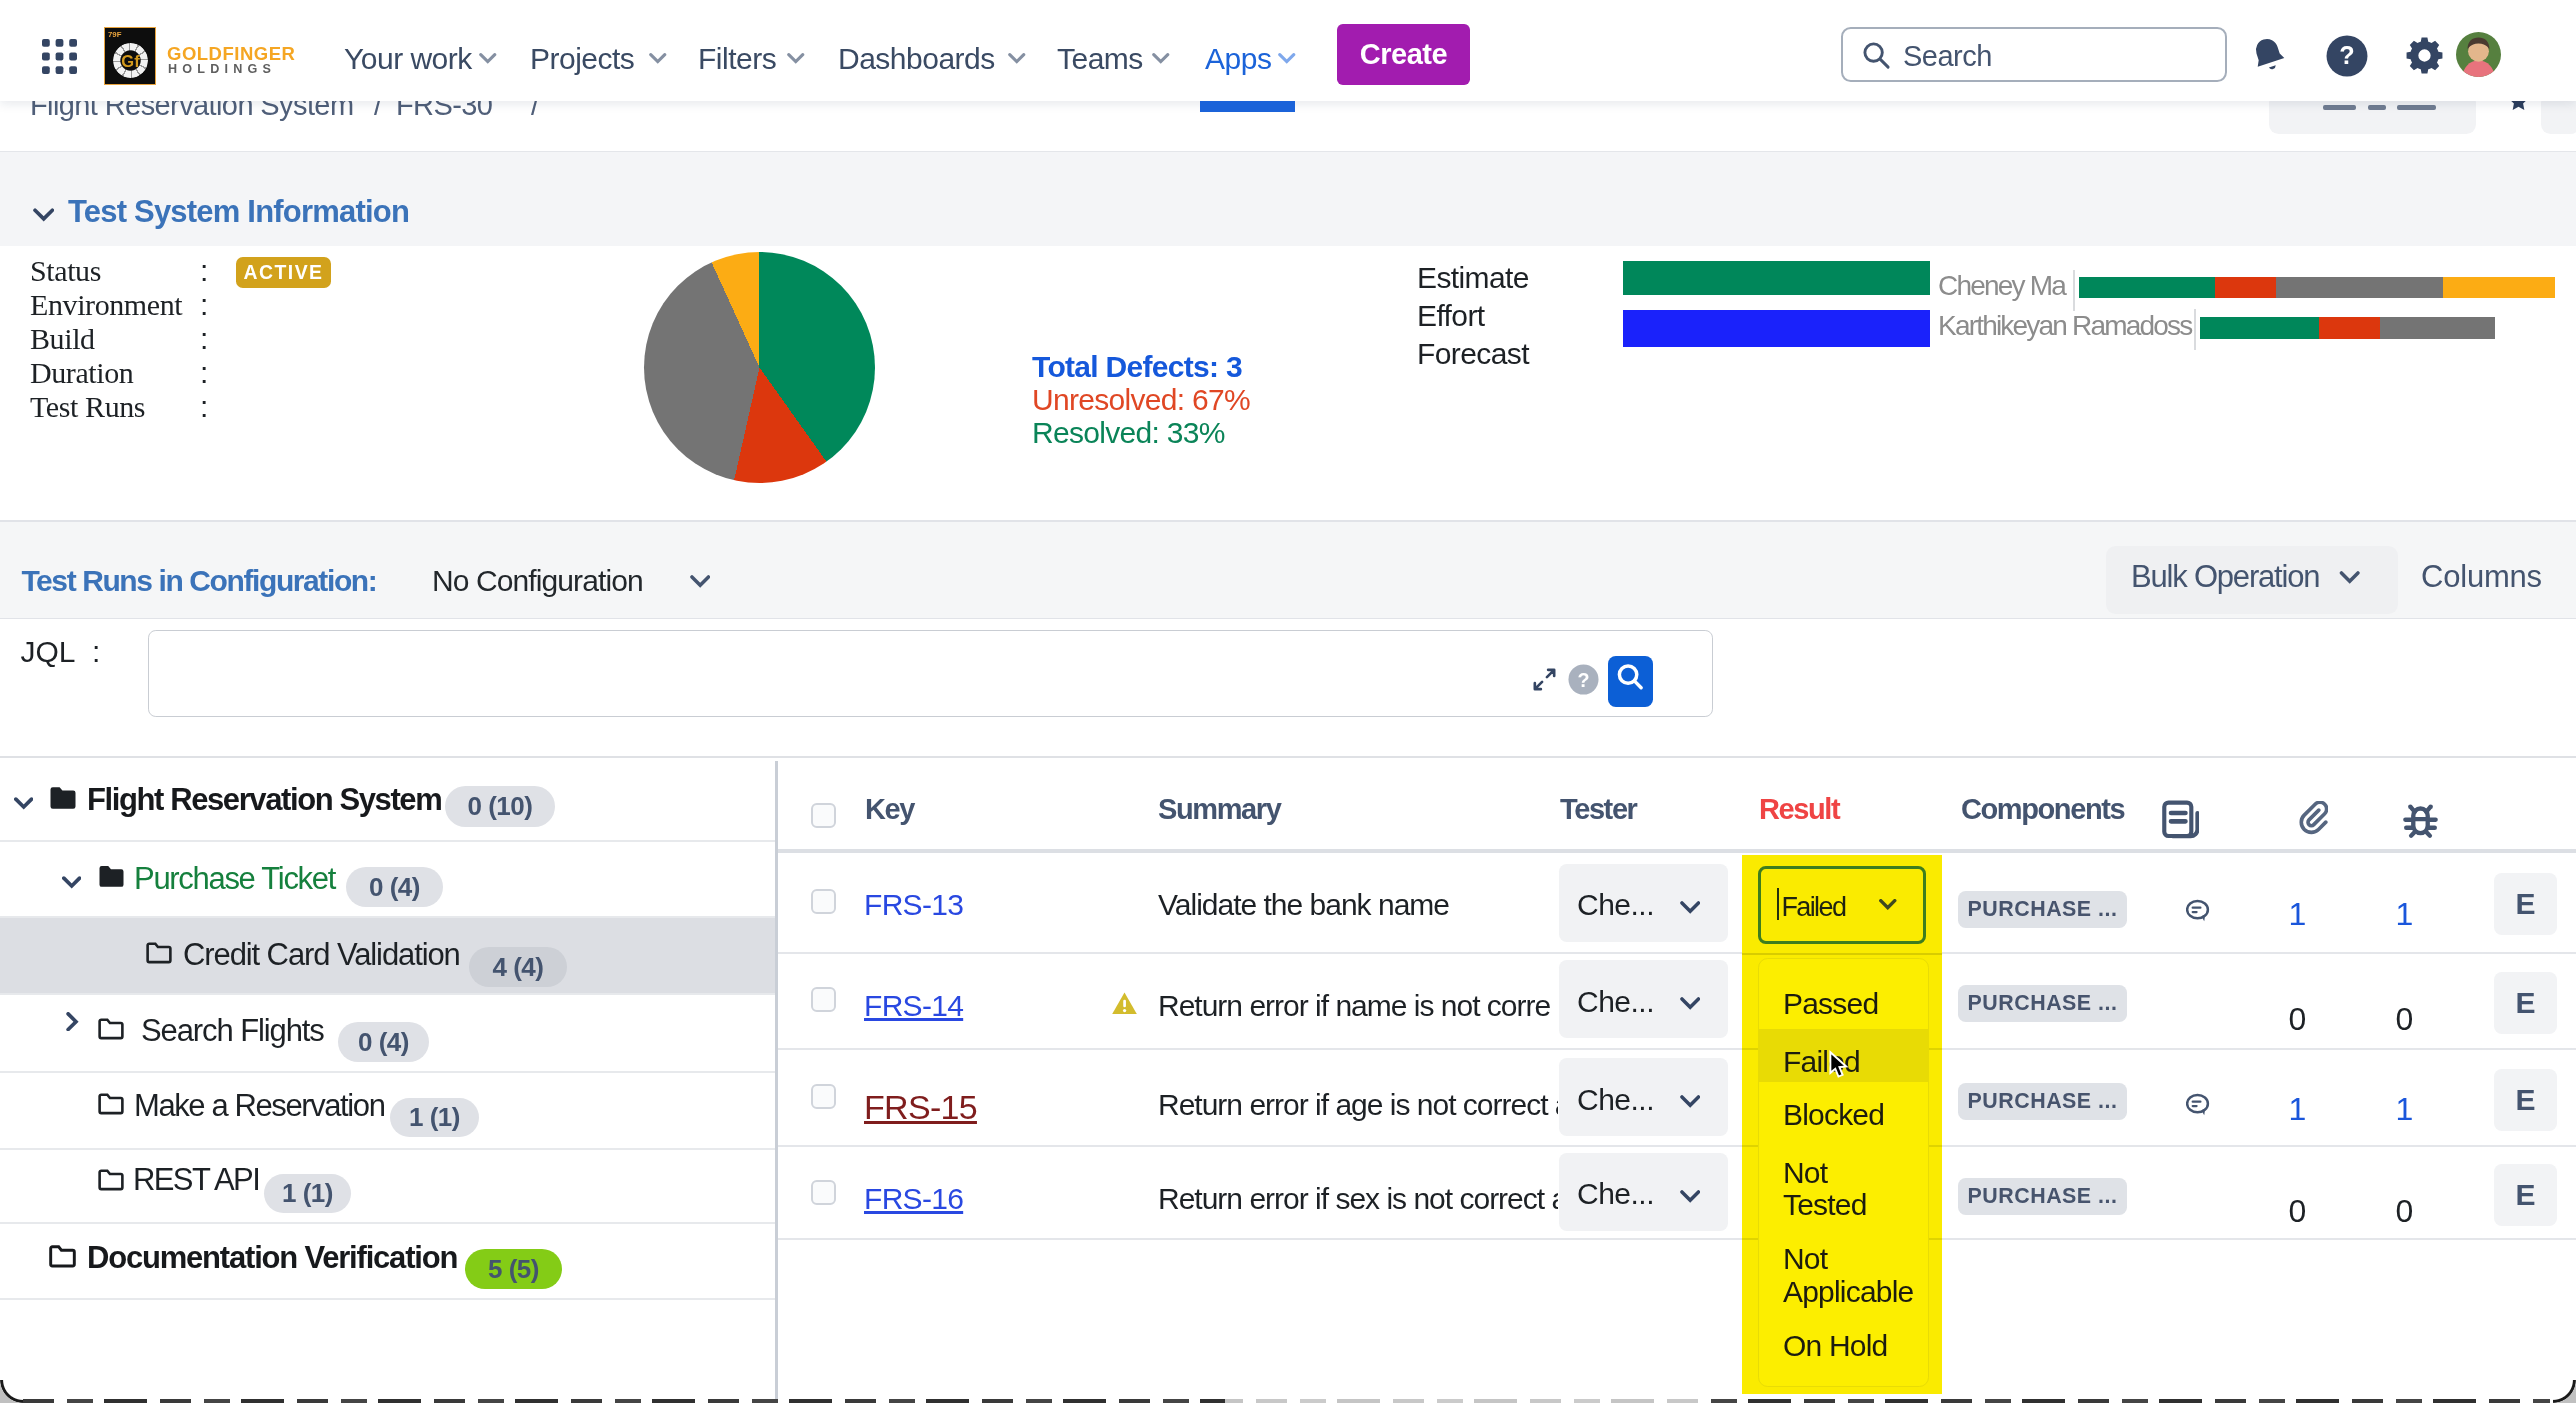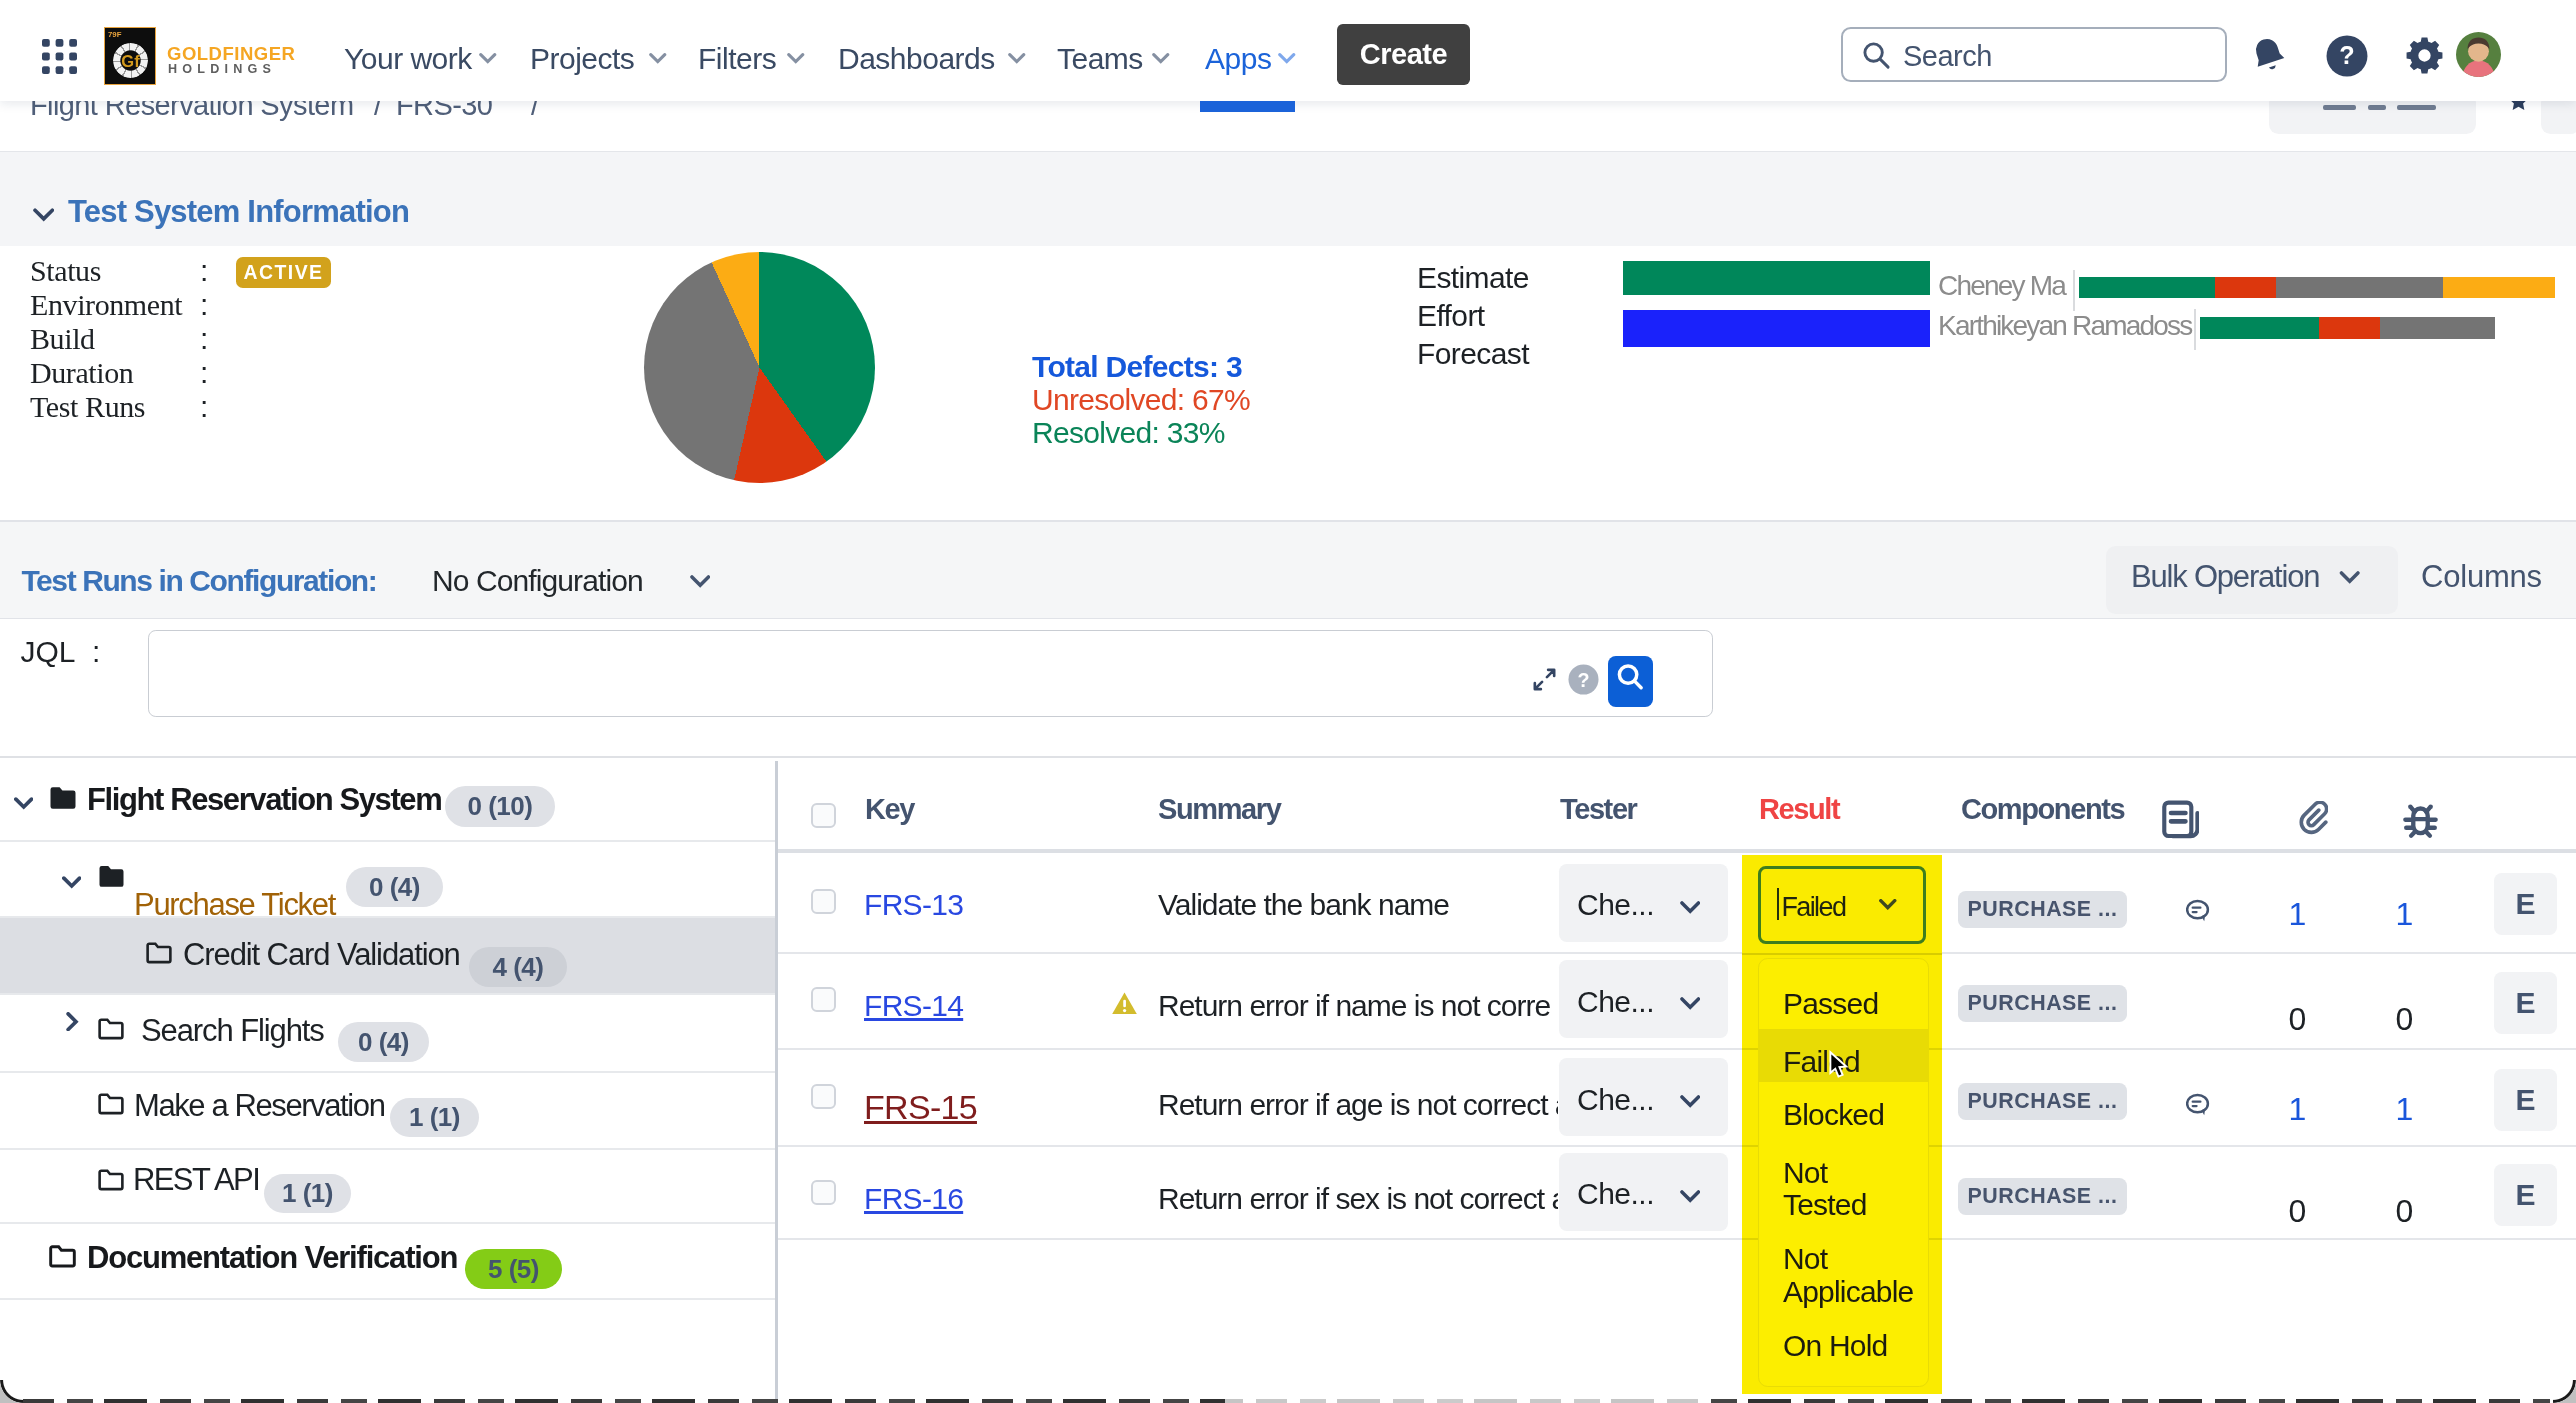--- a/index.html
+++ b/index.html
@@ -68,21 +68,21 @@
     </svg>
   <div class="abs nav" style="left:1057px; top:42px; font-size:30px; letter-spacing:-0.5px; font-weight:500; color:#3A4A63;">Teams</div>
   <svg class="abs" style="left:1152px; top:53px;" width="17.5" height="10.7" viewBox="0 0 21 13">
       <path d="M2 2l8.5 8.5L19 2" stroke="#8590A2" stroke-width="3.8" fill="none" stroke-linecap="round"></path>
     </svg>
   <div class="abs nav" style="left:1205px; top:42px; font-size:30px; letter-spacing:-0.5px; font-weight:500; color:#1B63D9;">Apps</div>
   <svg class="abs" style="left:1278px; top:53px;" width="17.5" height="10.7" viewBox="0 0 21 13">
       <path d="M2 2l8.5 8.5L19 2" stroke="#7FA8EC" stroke-width="3.8" fill="none" stroke-linecap="round"></path>
     </svg>
 
-  <div class="abs" style="left:1337px; top:24px; width:133px; height:61px; background:#404040; border-radius:5.8px; color:#fff; font-size:29px; font-weight:700; text-align:center; line-height:61px; letter-spacing:-0.5px;">Create</div>
+  <div class="abs" style="left:1337px; top:24px; width:133px; height:61px; background:#a21caf; border-radius:5.8px; color:#fff; font-size:29px; font-weight:700; text-align:center; line-height:61px; letter-spacing:-0.5px;">Create</div>
 
   <div class="abs" style="left:1841px; top:27px; width:386px; height:55px; border:2.4px solid #A5AEBB; border-radius:9.7px; background:#fff;"></div>
   <svg class="abs" style="left:1862px; top:41px;" width="29" height="29" viewBox="0 0 30 30">
       <circle cx="12" cy="12" r="9" stroke="#44546F" stroke-width="3" fill="none"></circle>
       <path d="M19 19l8 8" stroke="#44546F" stroke-width="3" stroke-linecap="round"></path>
     </svg>
   <div class="abs" style="left:1903px; top:40px; font-size:29px; letter-spacing:-0.5px; color:#44546F;">Search</div>
 
   <svg class="abs" style="left:2249px; top:35px;" width="39" height="41" viewBox="0 0 24 25">
       <g transform="rotate(-18 12 12)">
@@ -208,21 +208,21 @@
     </svg>
   <div class="abs" style="left:87px; top:21.4px; font-size:31px; font-weight:700; letter-spacing:-1.4px; color:#17191c;">Flight Reservation System</div>
   <div class="abs" style="left:445px; top:25px; width:110px; height:41px; background:#DFE1E6; border-radius:20.4px; font-size:26px; font-weight:700; color:#44546F; text-align:center; line-height:41px; letter-spacing:-0.5px;">0 (10)</div>
 
   <svg class="abs" style="left:62px; top:115px;" width="19.4" height="12.6" viewBox="0 0 21 13">
       <path d="M2 2l8.5 8.5L19 2" stroke="#344563" stroke-width="4" fill="none" stroke-linecap="round"></path>
     </svg>
   <svg class="abs" style="left:98px; top:104px;" width="27" height="24" viewBox="0 0 24 22">
       <path d="M1 3a2 2 0 0 1 2-2h6l2.5 3H21a2 2 0 0 1 2 2v12a2 2 0 0 1-2 2H3a2 2 0 0 1-2-2z" fill="#1d2125"></path>
     </svg>
-  <div class="abs" style="left:134px; top:100px; font-size:31px; letter-spacing:-1.3px; color:#a16207;margin-top:26px;">Purchase Ticket</div>
+  <div class="abs" style="left:134px; top:100px; font-size:31px; letter-spacing:-1.3px; color:#15803d;">Purchase Ticket</div>
   <div class="abs" style="left:346px; top:106px; width:97px; height:40px; background:#DFE1E6; border-radius:20.4px; font-size:26px; font-weight:700; color:#44546F; text-align:center; line-height:40px; letter-spacing:-0.5px;">0 (4)</div>
 
   <svg class="abs" style="left:146px; top:181px;" width="26" height="24" viewBox="0 0 24 22">
       <path d="M1.5 3a1.5 1.5 0 0 1 1.5-1.5h5.6l2.4 3H21a1.5 1.5 0 0 1 1.5 1.5v11a1.5 1.5 0 0 1-1.5 1.5H3A1.5 1.5 0 0 1 1.5 17z" fill="none" stroke="#1d2125" stroke-width="2.4"></path>
     </svg>
   <div class="abs" style="left:183px; top:176px; font-size:31px; letter-spacing:-1.1px; color:#1d2125;">Credit Card Validation</div>
   <div class="abs" style="left:469px; top:186px; width:98px; height:40px; background:#CDD0D6; border-radius:20.4px; font-size:26px; font-weight:700; color:#44546F; text-align:center; line-height:40px; letter-spacing:-0.5px;">4 (4)</div>
 
   <svg class="abs" style="left:66px; top:251px;" width="12.6" height="19.4" viewBox="0 0 13 21">
       <path d="M2 2l8.5 8.5L2 19" stroke="#344563" stroke-width="4" fill="none" stroke-linecap="round"></path>

